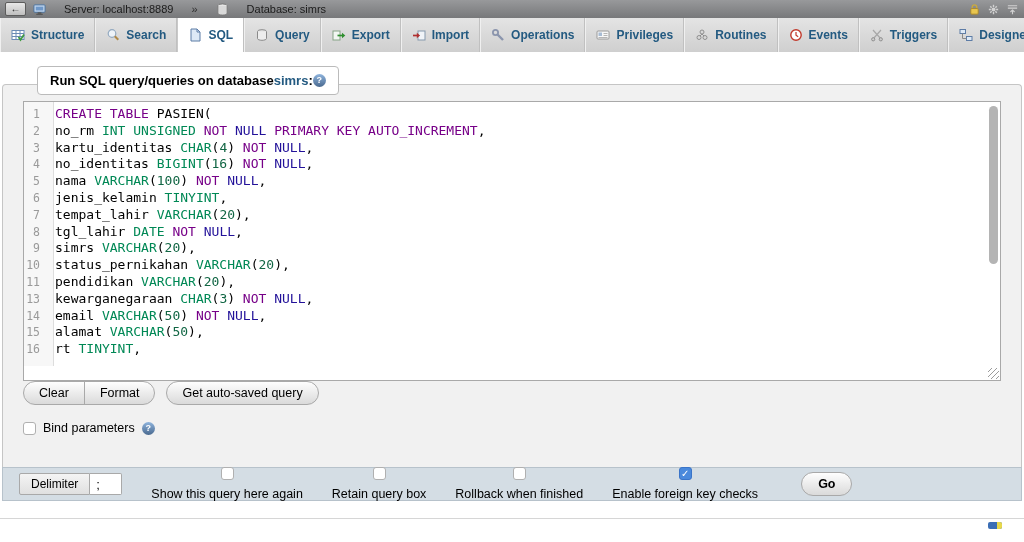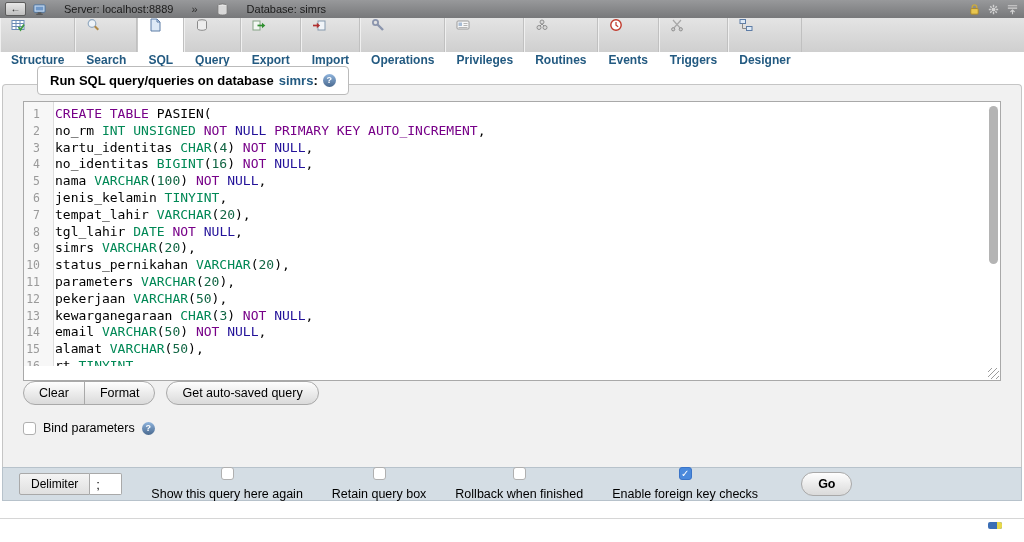--- a/index.html
+++ b/index.html
@@ -17,33 +17,33 @@
   .crumbs .sep { color:#2e2e2e; font-size:11px; }
   .ticon { display:inline-flex; width:14px; height:14px; flex:none; }
   .ticon svg { width:100%; height:100%; }
   .topbar .ticon { width:13px; height:13px; }
   .topbar-right { margin-left:auto; display:flex; align-items:center; gap:6px; }
   .topbar-right .ticon { cursor:pointer; }
 
   
   .tabbar { height:34px; background:linear-gradient(#e4e4e4,#cfcfcf);
     display:flex; align-items:stretch; }
-  .tab { display:flex; gap:21px; padding:0 10px;
+  .tab { display:flex; align-items:center; gap:6px; padding:0 10px;
     font-size:12px; font-weight:bold; color:var(--tabtext);
     border-right:1px solid #c0c0c0; border-left:1px solid #f0f0f0; cursor:pointer;
-    white-space:nowrap;flex-direction:column; }
+    white-space:nowrap; }
   .tab.active { background:#fff; border-left-color:#c9c9c9; }
 
   
   .fieldset { position:relative; margin:32px 2px 0; background:#f1f1f1;
     border:1px solid #c5c5c5; border-bottom:0; border-radius:4px 4px 0 0;
     padding:16px 20px 32px; }
   .legend { position:absolute; top:-19px; left:34px; background:#fff;
     border:1px solid #bbb; border-radius:4px; padding:6px 12px;
-    font-size:13px; font-weight:bold; color:#000; display:flex; align-items:center; gap:5px;
+    font-size:13px; font-weight:bold; color:#000; display:flex; align-items:center; 
     white-space:nowrap; }
   .legend a { color:var(--link); text-decoration:none; cursor:pointer; }
   .helpicon { display:inline-block; width:13px; height:13px; border-radius:50%;
     background:linear-gradient(#8fb4dd,#49698f); color:#fff; font-size:9px;
     font-weight:bold; text-align:center; line-height:13px; cursor:pointer; }
   .helpicon::before { content:"?"; }
 
   
   .editor { position:relative; height:280px; background:#fff;
     border:1px solid #a9a9a9; overflow:hidden; cursor:text; }
@@ -317,25 +317,21 @@
             <div class="cmrow">
               <span class="ln">9</span>
               <span class="codeline"><span class="tk-p">simrs </span><span class="tk-t">VARCHAR</span><span class="tk-p">(</span><span class="tk-n">20</span><span class="tk-p">),</span></span>
             </div>
             <div class="cmrow">
               <span class="ln">10</span>
               <span class="codeline"><span class="tk-p">status_pernikahan </span><span class="tk-t">VARCHAR</span><span class="tk-p">(</span><span class="tk-n">20</span><span class="tk-p">),</span></span>
             </div>
             <div class="cmrow">
               <span class="ln">11</span>
-              <span class="codeline"><span class="tk-p">parameters </span><span class="tk-t">VARCHAR</span><span class="tk-p">(</span><span class="tk-n">20</span><span class="tk-p">),</span></span>
-            </div>
-            <div class="cmrow">
-              <span class="ln">12</span>
-              <span class="codeline"><span class="tk-p">pekerjaan </span><span class="tk-t">VARCHAR</span><span class="tk-p">(</span><span class="tk-n">50</span><span class="tk-p">),</span></span>
+              <span class="codeline"><span class="tk-p">pendidikan </span><span class="tk-t">VARCHAR</span><span class="tk-p">(</span><span class="tk-n">20</span><span class="tk-p">),</span></span>
             </div>
             <div class="cmrow">
               <span class="ln">13</span>
               <span class="codeline"><span class="tk-p">kewarganegaraan </span><span class="tk-t">CHAR</span><span class="tk-p">(</span><span class="tk-n">3</span><span class="tk-p">) </span><span class="tk-k">NOT</span><span class="tk-p"> </span><span class="tk-a">NULL</span><span class="tk-p">,</span></span>
             </div>
             <div class="cmrow">
               <span class="ln">14</span>
               <span class="codeline"><span class="tk-p">email </span><span class="tk-t">VARCHAR</span><span class="tk-p">(</span><span class="tk-n">50</span><span class="tk-p">) </span><span class="tk-k">NOT</span><span class="tk-p"> </span><span class="tk-a">NULL</span><span class="tk-p">,</span></span>
             </div>
             <div class="cmrow">

